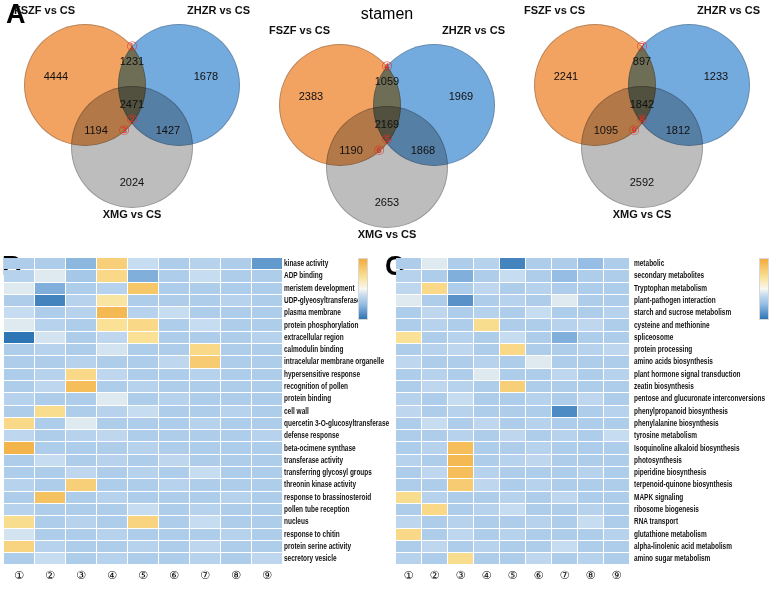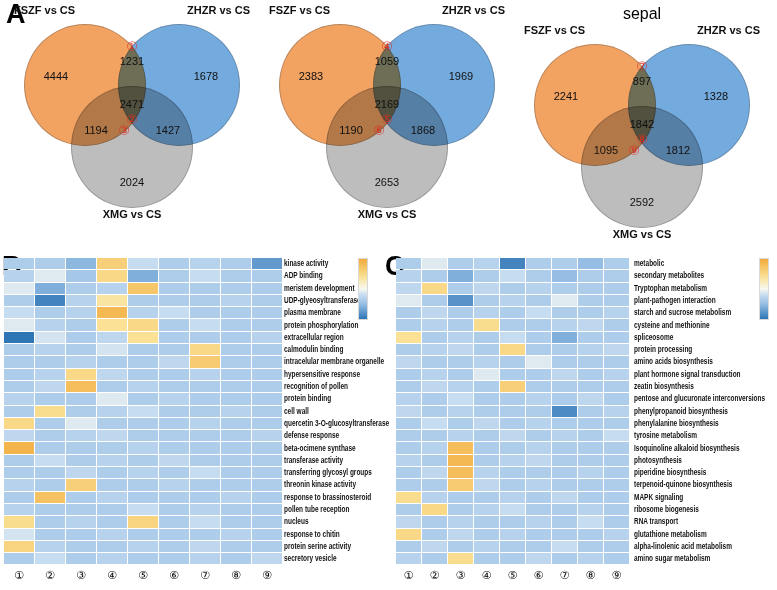--- a/index.html
+++ b/index.html
@@ -61,20 +61,21 @@
       <div class="vmarker pos-centermark">②</div>
       <div class="vnum pos-lb">1194</div>
       <div class="vmarker pos-lbmark">③</div>
       <div class="vnum pos-rb">1427</div>
       <div class="vnum pos-bottom">2024</div>
       <div class="set-label label-bottom">XMG vs CS</div>
     </div>
   </div>
 
   <div class="venn-block" style="left:267px;">
+    <div class="venn-title">stamen</div>
     <div class="venn-area">
       <div class="set-label label-left">FSZF vs CS</div>
       <div class="set-label label-right">ZHZR vs CS</div>
       <div class="circle c-orange"></div>
       <div class="circle c-blue"></div>
       <div class="circle c-gray"></div>
       <div class="vnum pos-left">2383</div>
       <div class="vmarker pos-topmark">④</div>
       <div class="vnum pos-top">1059</div>
       <div class="vnum pos-right">1969</div>
@@ -82,31 +83,30 @@
       <div class="vmarker pos-centermark">⑤</div>
       <div class="vnum pos-lb">1190</div>
       <div class="vmarker pos-lbmark">⑥</div>
       <div class="vnum pos-rb">1868</div>
       <div class="vnum pos-bottom">2653</div>
       <div class="set-label label-bottom">XMG vs CS</div>
     </div>
   </div>
 
   <div class="venn-block" style="left:522px;">
-    <div class="venn-title">sepal</div>
     <div class="venn-area">
       <div class="set-label label-left">FSZF vs CS</div>
       <div class="set-label label-right">ZHZR vs CS</div>
       <div class="circle c-orange"></div>
       <div class="circle c-blue"></div>
       <div class="circle c-gray"></div>
       <div class="vnum pos-left">2241</div>
       <div class="vmarker pos-topmark">⑦</div>
       <div class="vnum pos-top">897</div>
-      <div class="vnum pos-right">1328</div>
+      <div class="vnum pos-right">1233</div>
       <div class="vnum pos-center">1842</div>
       <div class="vmarker pos-centermark">⑧</div>
       <div class="vnum pos-lb">1095</div>
       <div class="vmarker pos-lbmark">⑨</div>
       <div class="vnum pos-rb">1812</div>
       <div class="vnum pos-bottom">2592</div>
       <div class="set-label label-bottom">XMG vs CS</div>
     </div>
   </div>
 

